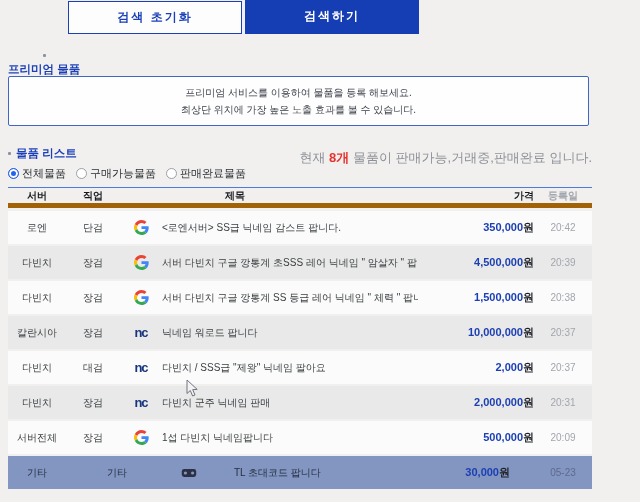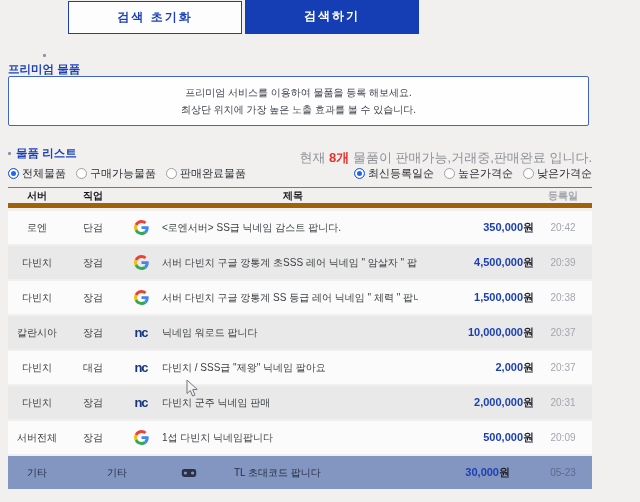--- a/index.html
+++ b/index.html
@@ -110,43 +110,30 @@
         </span>
         <span class="radio-item">
           <i class="radio"></i>
           <span>구매가능물품</span>
         </span>
         <span class="radio-item">
           <i class="radio"></i>
           <span>판매완료물품</span>
         </span>
       </div>
-    <div class="radio-group" id="sorts">
-        <span class="radio-item">
-          <i class="radio checked"></i>
-          <span>최신등록일순</span>
-        </span>
-        <span class="radio-item">
-          <i class="radio"></i>
-          <span>높은가격순</span>
-        </span>
-        <span class="radio-item">
-          <i class="radio"></i>
-          <span>낮은가격순</span>
-        </span>
-      </div>
   </div>
 
   <div class="table-topline"></div>
 
   <div class="thead">
     <span class="c-server">서버</span>
     <span class="c-job">직업</span>
     <span class="c-icon"></span>
     <span class="c-title">제목</span>
+    <span class="c-price">가격</span>
     <span class="c-date">등록일</span>
   </div>
 
   <div class="rows" id="rows">
   <div class="row odd">
     <span class="c-server">로엔</span>
     <span class="c-job">단검</span>
     <span class="c-icon">
           <svg class="g-icon" viewBox="0 0 48 48">
             <path fill="#EA4335" d="M24 9.5c3.54 0 6.71 1.22 9.21 3.6l6.85-6.85C35.9 2.38 30.47 0 24 0 14.62 0 6.51 5.38 2.56 13.22l7.98 6.19C12.43 13.72 17.74 9.5 24 9.5z"></path>

